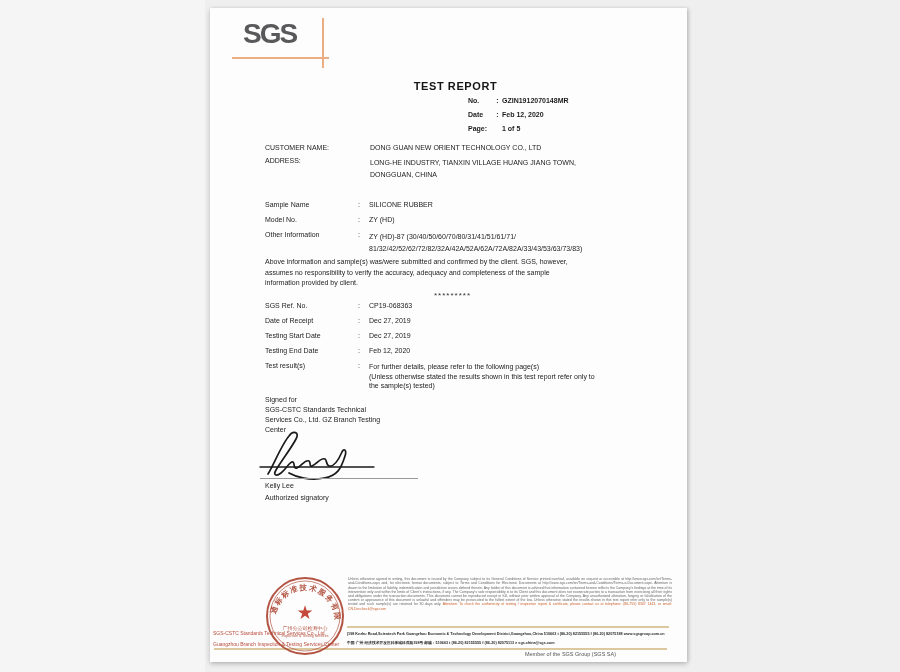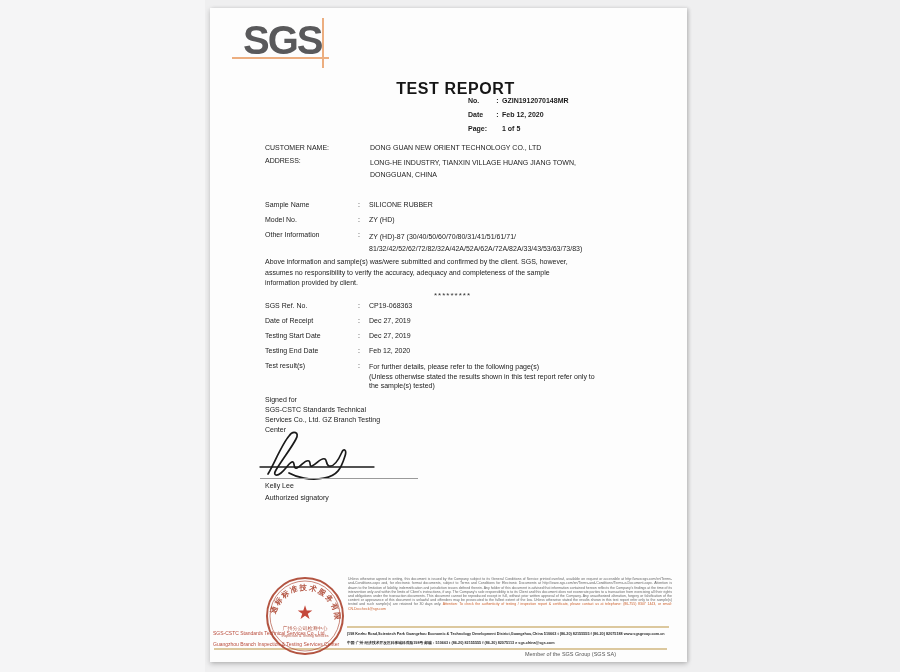--- a/index.html
+++ b/index.html
@@ -3,27 +3,27 @@
 <meta charset="utf-8">
 <style>
   * { margin:0; padding:0; box-sizing:border-box; }
   html,body { width:900px; height:672px; }
   body { font-family:"Liberation Sans", sans-serif; background:#f1f1f2; }
   .canvas { position:relative; width:900px; height:672px; background:linear-gradient(90deg,#f5f5f6 0 205px,#efeff0 205px); overflow:hidden; }
   .paper { position:absolute; left:210px; top:8px; width:477px; height:654px; background:#fdfdfd;
            box-shadow:0 2px 5px rgba(0,0,0,.22), 2px 0 3px rgba(0,0,0,.10); }
 
   
-  .logo-text { position:absolute; left:33px; top:12px; font-size:40px; font-weight:bold; letter-spacing:-2px; color:#59595b; line-height:1; }
+  .logo-text { position:absolute; left:33px; top:12px; font-size:28px; font-weight:bold; letter-spacing:-2px; color:#59595b; line-height:1; }
   .logo-vline { position:absolute; left:112px; top:10px; width:2px; height:50px; background:#ecae80; }
   .logo-hline { position:absolute; left:22px; top:49px; width:97px; height:2px; background:#ecae80; }
 
   
   .title { position:absolute; left:0; top:72px; width:100%; text-align:center; padding-left:14px;
-           font-size:16px; font-weight:bold; letter-spacing:.6px; color:#161616; }
+           font-size:11px; font-weight:bold; letter-spacing:.6px; color:#161616; }
   .meta { position:absolute; left:258px; top:89px; font-size:7px; font-weight:bold; color:#1c1c1c; }
   .meta .row { display:flex; height:14px; }
   .meta .lbl { width:25px; }
   .meta .sep { width:9px; text-align:center; }
 
   
   .sec { position:absolute; font-size:7px; color:#1c1c1c; }
   .row { display:flex; align-items:flex-start; }
   .cust { left:55px; top:136px; }
   .cust .row { min-height:13px; }

